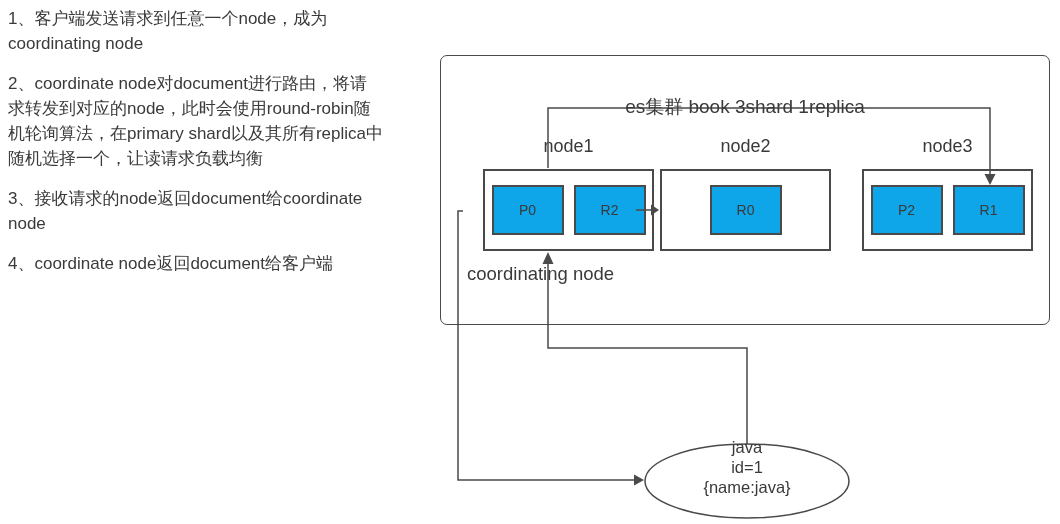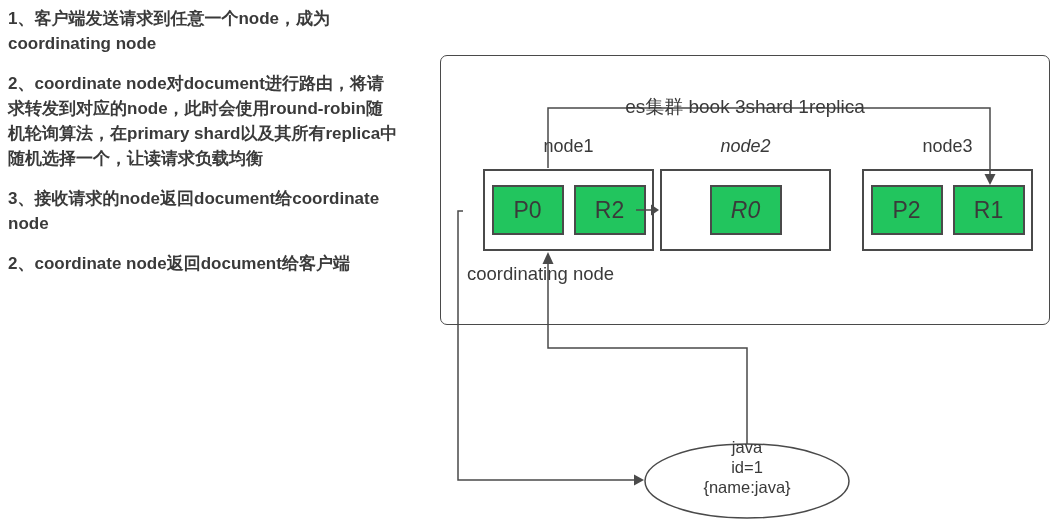--- a/index.html
+++ b/index.html
@@ -12,21 +12,20 @@
     font-family: "Liberation Sans", "DejaVu Sans", sans-serif;
     color: #3a3a3a;
     overflow: hidden;
   }
   
   .notes {
     position: absolute;
     left: 8px;
     top: 6px;
     width: 448px;
-    font-weight: bold;
   }
   .notes p {
     margin: 0 0 15px 0;
     font-size: 17px;
     line-height: 25px;
     white-space: pre-line;
     color: #3a3a3a;
   }
   
   .cluster-box {
@@ -64,31 +63,31 @@
     height: 82px;
     border: 2px solid #4a4a4a;
     background: #ffffff;
     display: flex;
     align-items: center;
     justify-content: center;
     gap: 10px;
     z-index: 2;
   }
   .n1 { left: 483px; text-align: center; }
-  .n2 { left: 660px; font-style: italic; }
+  .n2 { left: 660px; }
   .n3 { left: 862px; }
   .shard-box {
     width: 72px;
     height: 50px;
     border: 2px solid #4a4a4a;
-    background: #22c55e;
+    background: #0ea5e9;
     display: flex;
     align-items: center;
     justify-content: center;
-    font-size: 23px;
+    font-size: 14px;
   }
   .connector-layer {
     position: absolute;
     left: 0;
     top: 0;
     width: 1060px;
     height: 524px;
     z-index: 5;
     pointer-events: none;
   }
@@ -118,21 +117,21 @@
 
   <div class="notes">
     <p>1、客户端发送请求到任意一个node，成为
 coordinating node</p>
     <p>2、coordinate node对document进行路由，将请
 求转发到对应的node，此时会使用round-robin随
 机轮询算法，在primary shard以及其所有replica中
 随机选择一个，让读请求负载均衡</p>
     <p>3、接收请求的node返回document给coordinate
 node</p>
-    <p>2、coordinate node返回document给客户端</p>
+    <p>4、coordinate node返回document给客户端</p>
   </div>
 
   <div>
     <div class="cluster-box"></div>
     <div class="cluster-title">es集群 book 3shard 1replica</div>
 
     <div class="node-label n1">node1</div>
     <div class="node-box n1">
       <div class="shard-box">P0</div>
       <div class="shard-box">R2</div>

